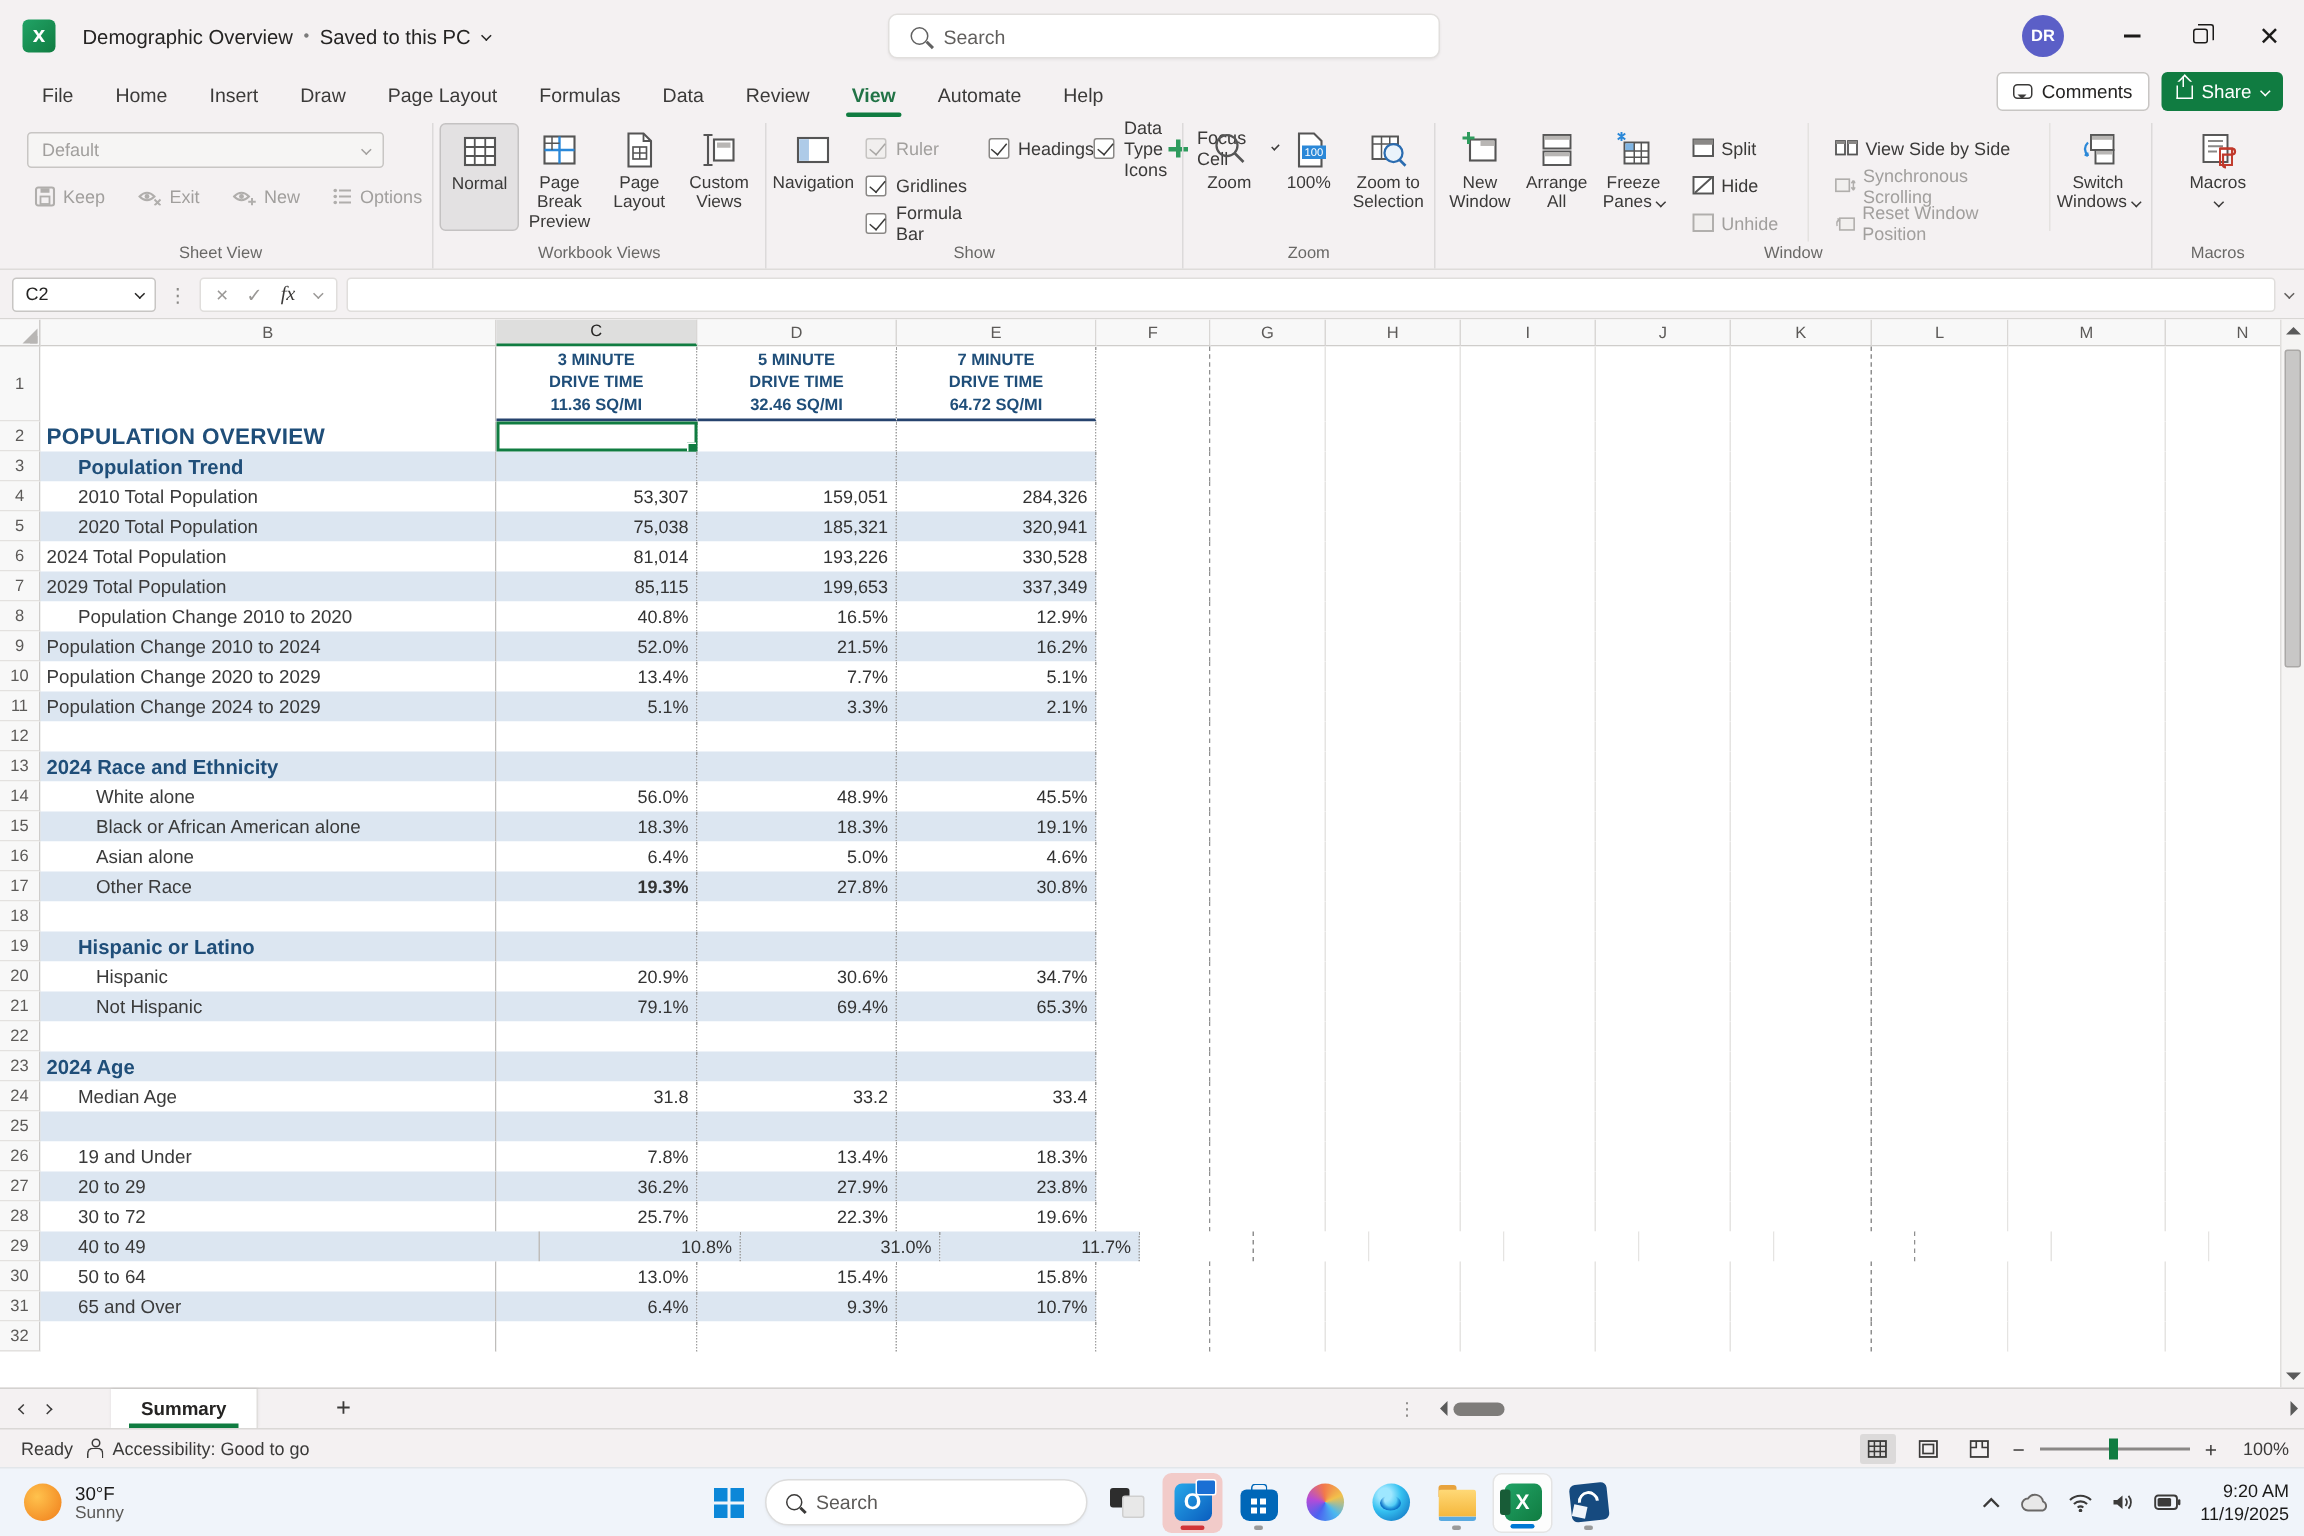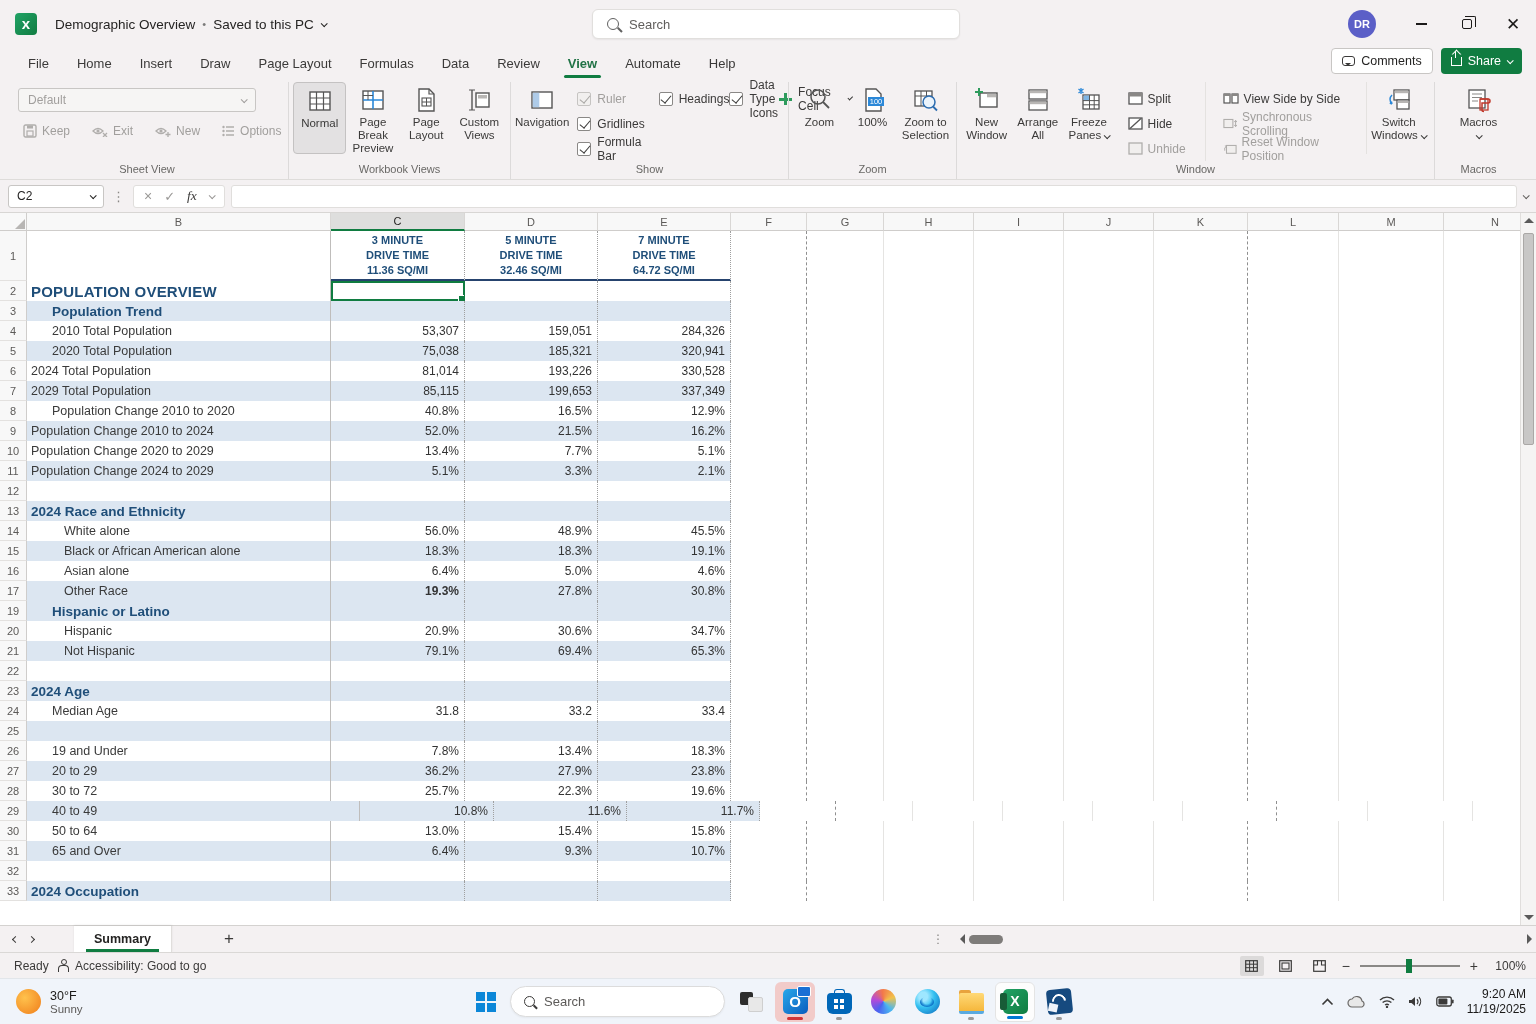--- a/index.html
+++ b/index.html
@@ -814,20 +814,36 @@
           <div class="cell out" style="width: 77px;"></div>
           <div class="cell out" style="width: 90px;"></div>
           <div class="cell out" style="width: 90px;"></div>
           <div class="cell out" style="width: 90px;"></div>
           <div class="cell out pb" style="width: 94px;"></div>
           <div class="cell out" style="width: 91px;"></div>
           <div class="cell out" style="width: 105px;"></div>
           <div class="cell out" style="width: 103px;"></div>
         </div>
         <div class="gr-row">
+          <div class="rowhdr">18</div>
+          <div class="cell blab" style="width: 304px;"></div>
+          <div class="cell val" style="width: 134px;"></div>
+          <div class="cell val" style="width: 133px;"></div>
+          <div class="cell val" style="width: 133px;"></div>
+          <div class="cell out pb" style="width: 76px;"></div>
+          <div class="cell out" style="width: 77px;"></div>
+          <div class="cell out" style="width: 90px;"></div>
+          <div class="cell out" style="width: 90px;"></div>
+          <div class="cell out" style="width: 90px;"></div>
+          <div class="cell out pb" style="width: 94px;"></div>
+          <div class="cell out" style="width: 91px;"></div>
+          <div class="cell out" style="width: 105px;"></div>
+          <div class="cell out" style="width: 103px;"></div>
+        </div>
+        <div class="gr-row">
           <div class="rowhdr">19</div>
           <div class="cell blab band section ind1" style="width: 304px;">Hispanic or Latino</div>
           <div class="cell val band" style="width: 134px;"></div>
           <div class="cell val band" style="width: 133px;"></div>
           <div class="cell val band" style="width: 133px;"></div>
           <div class="cell out pb" style="width: 76px;"></div>
           <div class="cell out" style="width: 77px;"></div>
           <div class="cell out" style="width: 90px;"></div>
           <div class="cell out" style="width: 90px;"></div>
           <div class="cell out" style="width: 90px;"></div>
@@ -977,21 +993,21 @@
           <div class="cell out" style="width: 90px;"></div>
           <div class="cell out pb" style="width: 94px;"></div>
           <div class="cell out" style="width: 91px;"></div>
           <div class="cell out" style="width: 105px;"></div>
           <div class="cell out" style="width: 103px;"></div>
         </div>
         <div class="gr-row">
           <div class="rowhdr">29</div>
           <div class="cell blab band ind1" style="width: 333px;">40 to 49</div>
           <div class="cell val band" style="width: 134px;">10.8%</div>
-          <div class="cell val band" style="width: 133px;">11.6%</div>
+          <div class="cell val band" style="width: 133px;">31.0%</div>
           <div class="cell val band" style="width: 133px;">11.7%</div>
           <div class="cell out pb" style="width: 76px;"></div>
           <div class="cell out" style="width: 77px;"></div>
           <div class="cell out" style="width: 90px;"></div>
           <div class="cell out" style="width: 90px;"></div>
           <div class="cell out" style="width: 90px;"></div>
           <div class="cell out pb" style="width: 94px;"></div>
           <div class="cell out" style="width: 91px;"></div>
           <div class="cell out" style="width: 105px;"></div>
           <div class="cell out" style="width: 103px;"></div>
@@ -1027,36 +1043,20 @@
           <div class="cell out" style="width: 91px;"></div>
           <div class="cell out" style="width: 105px;"></div>
           <div class="cell out" style="width: 103px;"></div>
         </div>
         <div class="gr-row">
           <div class="rowhdr">32</div>
           <div class="cell blab" style="width: 304px;"></div>
           <div class="cell val" style="width: 134px;"></div>
           <div class="cell val" style="width: 133px;"></div>
           <div class="cell val" style="width: 133px;"></div>
-          <div class="cell out pb" style="width: 76px;"></div>
-          <div class="cell out" style="width: 77px;"></div>
-          <div class="cell out" style="width: 90px;"></div>
-          <div class="cell out" style="width: 90px;"></div>
-          <div class="cell out" style="width: 90px;"></div>
-          <div class="cell out pb" style="width: 94px;"></div>
-          <div class="cell out" style="width: 91px;"></div>
-          <div class="cell out" style="width: 105px;"></div>
-          <div class="cell out" style="width: 103px;"></div>
-        </div>
-        <div class="gr-row">
-          <div class="rowhdr">33</div>
-          <div class="cell blab band section" style="width: 304px;">2024 Occupation</div>
-          <div class="cell val band" style="width: 134px;"></div>
-          <div class="cell val band" style="width: 133px;"></div>
-          <div class="cell val band" style="width: 133px;"></div>
           <div class="cell out pb" style="width: 76px;"></div>
           <div class="cell out" style="width: 77px;"></div>
           <div class="cell out" style="width: 90px;"></div>
           <div class="cell out" style="width: 90px;"></div>
           <div class="cell out" style="width: 90px;"></div>
           <div class="cell out pb" style="width: 94px;"></div>
           <div class="cell out" style="width: 91px;"></div>
           <div class="cell out" style="width: 105px;"></div>
           <div class="cell out" style="width: 103px;"></div>
         </div>

